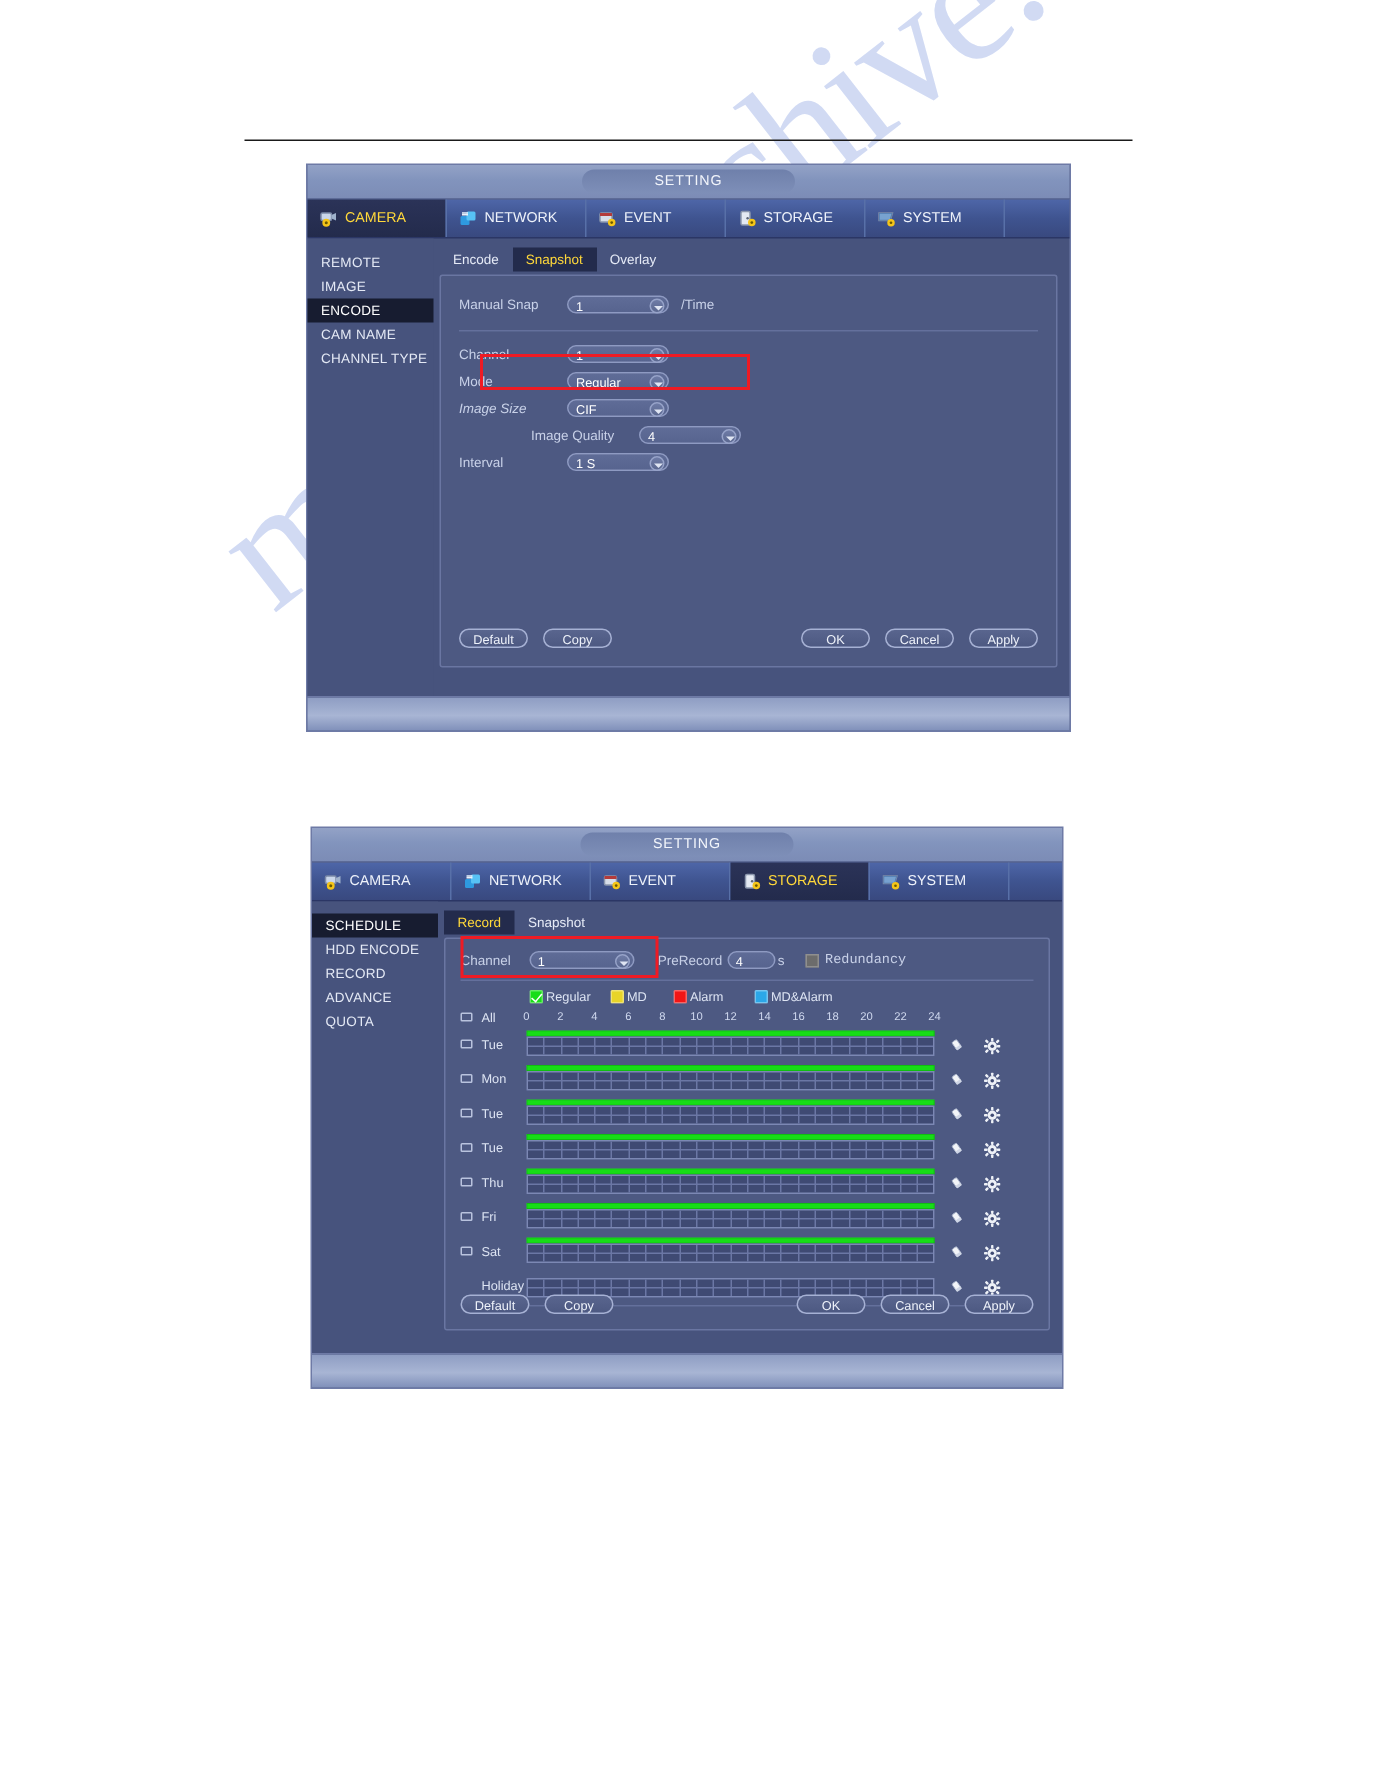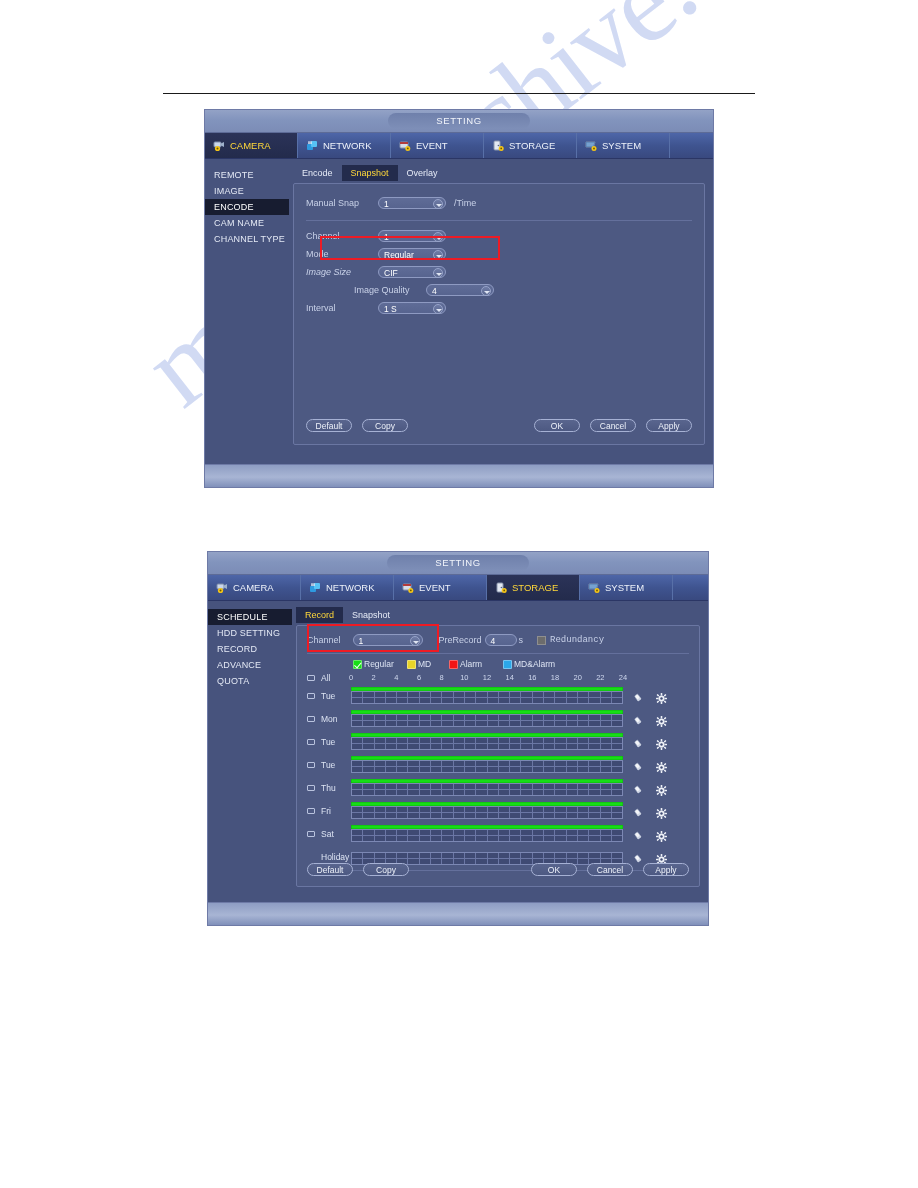--- a/index.html
+++ b/index.html
@@ -469,21 +469,21 @@
               <circle cx="9" cy="8.5" r="2.5" fill="#f5c518"></circle>
               <circle cx="9" cy="8.5" r=".9" fill="#6b5a00"></circle>
             </svg></span>
           <span>SYSTEM</span>
         </div>
       </div>
 
     <div class="dvr-body" style="height:301px;">
       <div class="dvr-side" id="d2side">
           <div class="side-item active"><span>SCHEDULE</span></div>
-          <div class="side-item"><span>HDD SETTING</span></div>
+          <div class="side-item"><span>HDD ENCODE</span></div>
           <div class="side-item"><span>RECORD</span></div>
           <div class="side-item"><span>ADVANCE</span></div>
           <div class="side-item"><span>QUOTA</span></div>
         </div>
       <div class="dvr-main">
 
         <div class="subtabs" id="d2subtabs">
             <div class="subtab active">Record</div>
             <div class="subtab">Snapshot</div>
           </div>

